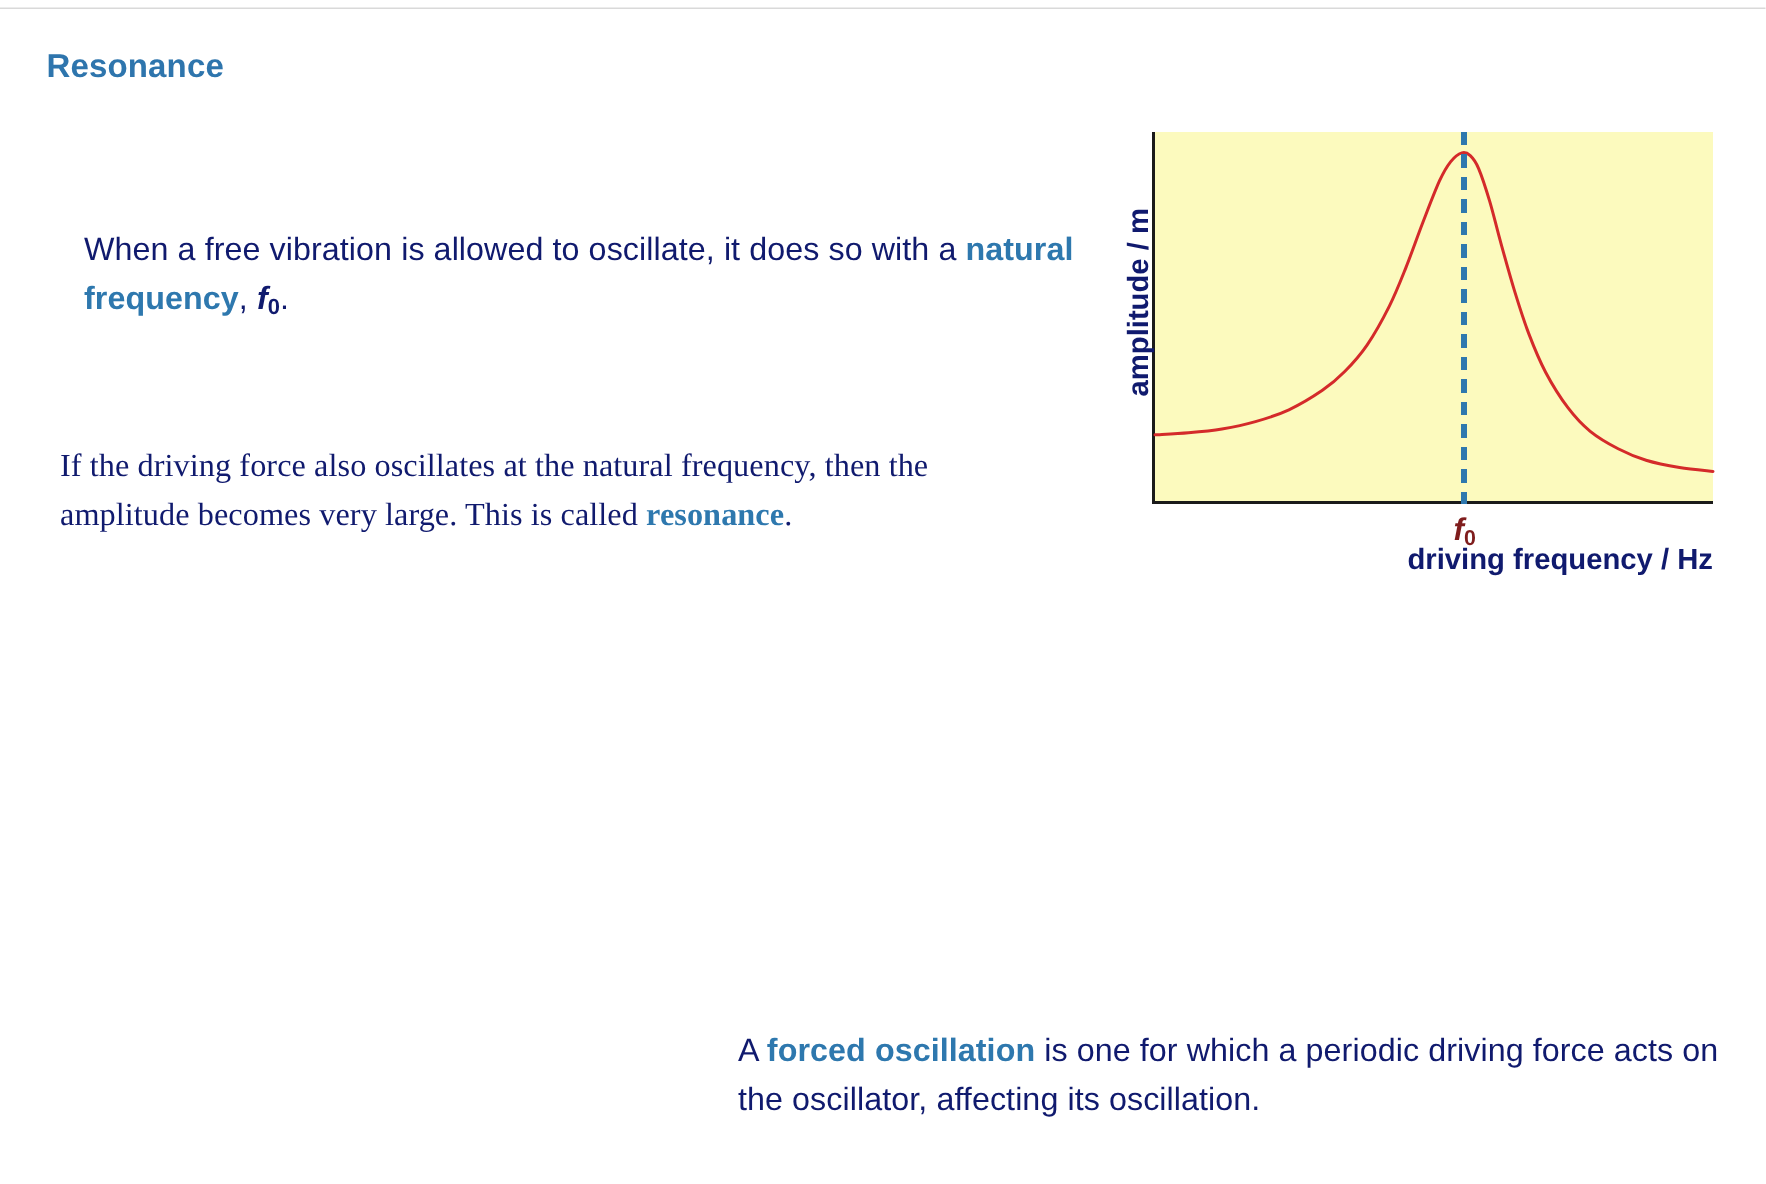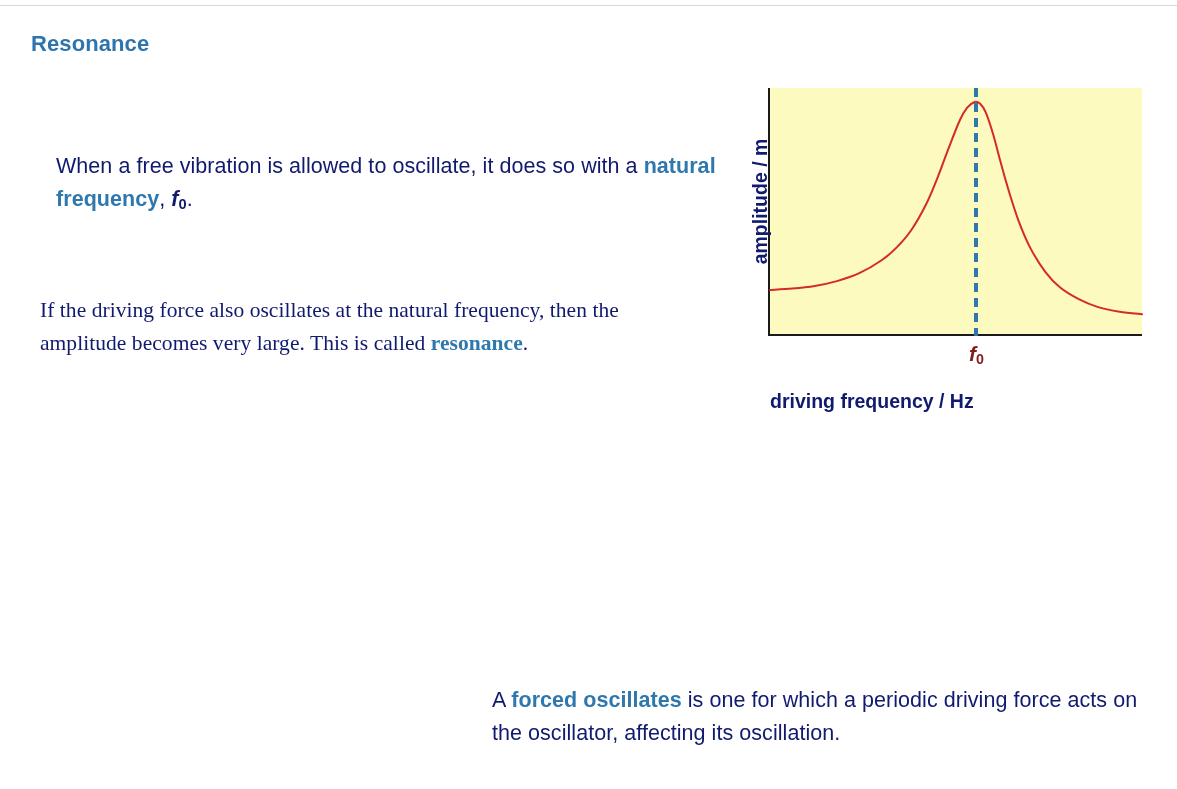--- a/index.html
+++ b/index.html
@@ -120,23 +120,23 @@
       #2e78ae 0px,
       #2e78ae 9px,
       rgba(0,0,0,0) 9px,
       rgba(0,0,0,0) 15px
     );
   }
 
   .axis-label-x {
     position: absolute;
     left: 40px;
-    top: 312px;
+    top: 284px;
     width: 372px;
-    text-align: left;
+    text-align: right;
     font-size: 19.5px;
     font-weight: bold;
     color: #101a6e;
     white-space: nowrap;
   }
   .tick-label-f0 {
     position: absolute;
     left: 152px;
     top: 264px;
     width: 100px;
@@ -176,21 +176,21 @@
 
 <div class="para para-1">
   <span>When a free vibration is allowed to oscillate, it does so with a </span><span class="hl">natural frequency</span><span>, </span><span class="fsym"><span>f</span><sub>0</sub></span><span>.</span>
 </div>
 
 <div class="para para-2">
   <span>If the driving force also oscillates at the natural frequency, then the amplitude becomes very large. This is called </span><span class="hl">resonance</span><span>.</span>
 </div>
 
 <div class="para para-3">
-  <span>A </span><span class="hl">forced oscillates</span><span> is one for which a periodic driving force acts on the oscillator, affecting its oscillation.</span>
+  <span>A </span><span class="hl">forced oscillation</span><span> is one for which a periodic driving force acts on the oscillator, affecting its oscillation.</span>
 </div>
 
 <div class="chart">
 
   <div class="plot-area"></div>
   <div class="axis-y-line"></div>
   <div class="axis-x-line"></div>
 
   <svg class="curve-svg" id="curve-svg" viewBox="0 0 372 246" preserveAspectRatio="none">
     <path id="curve-path" fill="none" stroke="#d42a2a" stroke-width="2" stroke-linecap="round" stroke-linejoin="round" vector-effect="non-scaling-stroke" d="M 0.00 201.91 C 3.72 201.67, 14.88 201.17, 22.32 200.51 C 29.76 199.86, 37.20 199.20, 44.64 197.96 C 52.08 196.72, 59.52 195.21, 66.96 193.09 C 74.40 190.96, 81.84 188.68, 89.28 185.20 C 96.72 181.72, 105.40 176.45, 111.60 172.20 C 117.80 167.95, 121.52 164.70, 126.48 159.67 C 131.44 154.64, 136.40 149.30, 141.36 142.03 C 146.32 134.76, 151.90 124.70, 156.24 116.04 C 160.58 107.37, 163.68 99.33, 167.40 90.05 C 171.12 80.76, 174.84 69.93, 178.56 60.34 C 182.28 50.75, 186.62 39.26, 189.72 32.49 C 192.82 25.72, 194.68 22.82, 197.16 19.73 C 199.64 16.63, 202.43 14.58, 204.60 13.92 C 206.77 13.27, 208.32 14.04, 210.18 15.78 C 212.04 17.52, 213.59 19.26, 215.76 24.37 C 217.93 29.47, 220.72 38.10, 223.20 46.42 C 225.68 54.73, 227.85 64.21, 230.64 74.26 C 233.43 84.32, 236.84 96.70, 239.94 106.75 C 243.04 116.81, 245.83 125.71, 249.24 134.60 C 252.65 143.50, 256.06 151.93, 260.40 160.13 C 264.74 168.33, 270.32 177.23, 275.28 183.80 C 280.24 190.38, 284.58 195.02, 290.16 199.58 C 295.74 204.15, 302.56 207.98, 308.76 211.19 C 314.96 214.40, 320.54 216.76, 327.36 218.85 C 334.18 220.94, 342.24 222.48, 349.68 223.72 C 357.12 224.96, 368.28 225.85, 372.00 226.27"></path>

